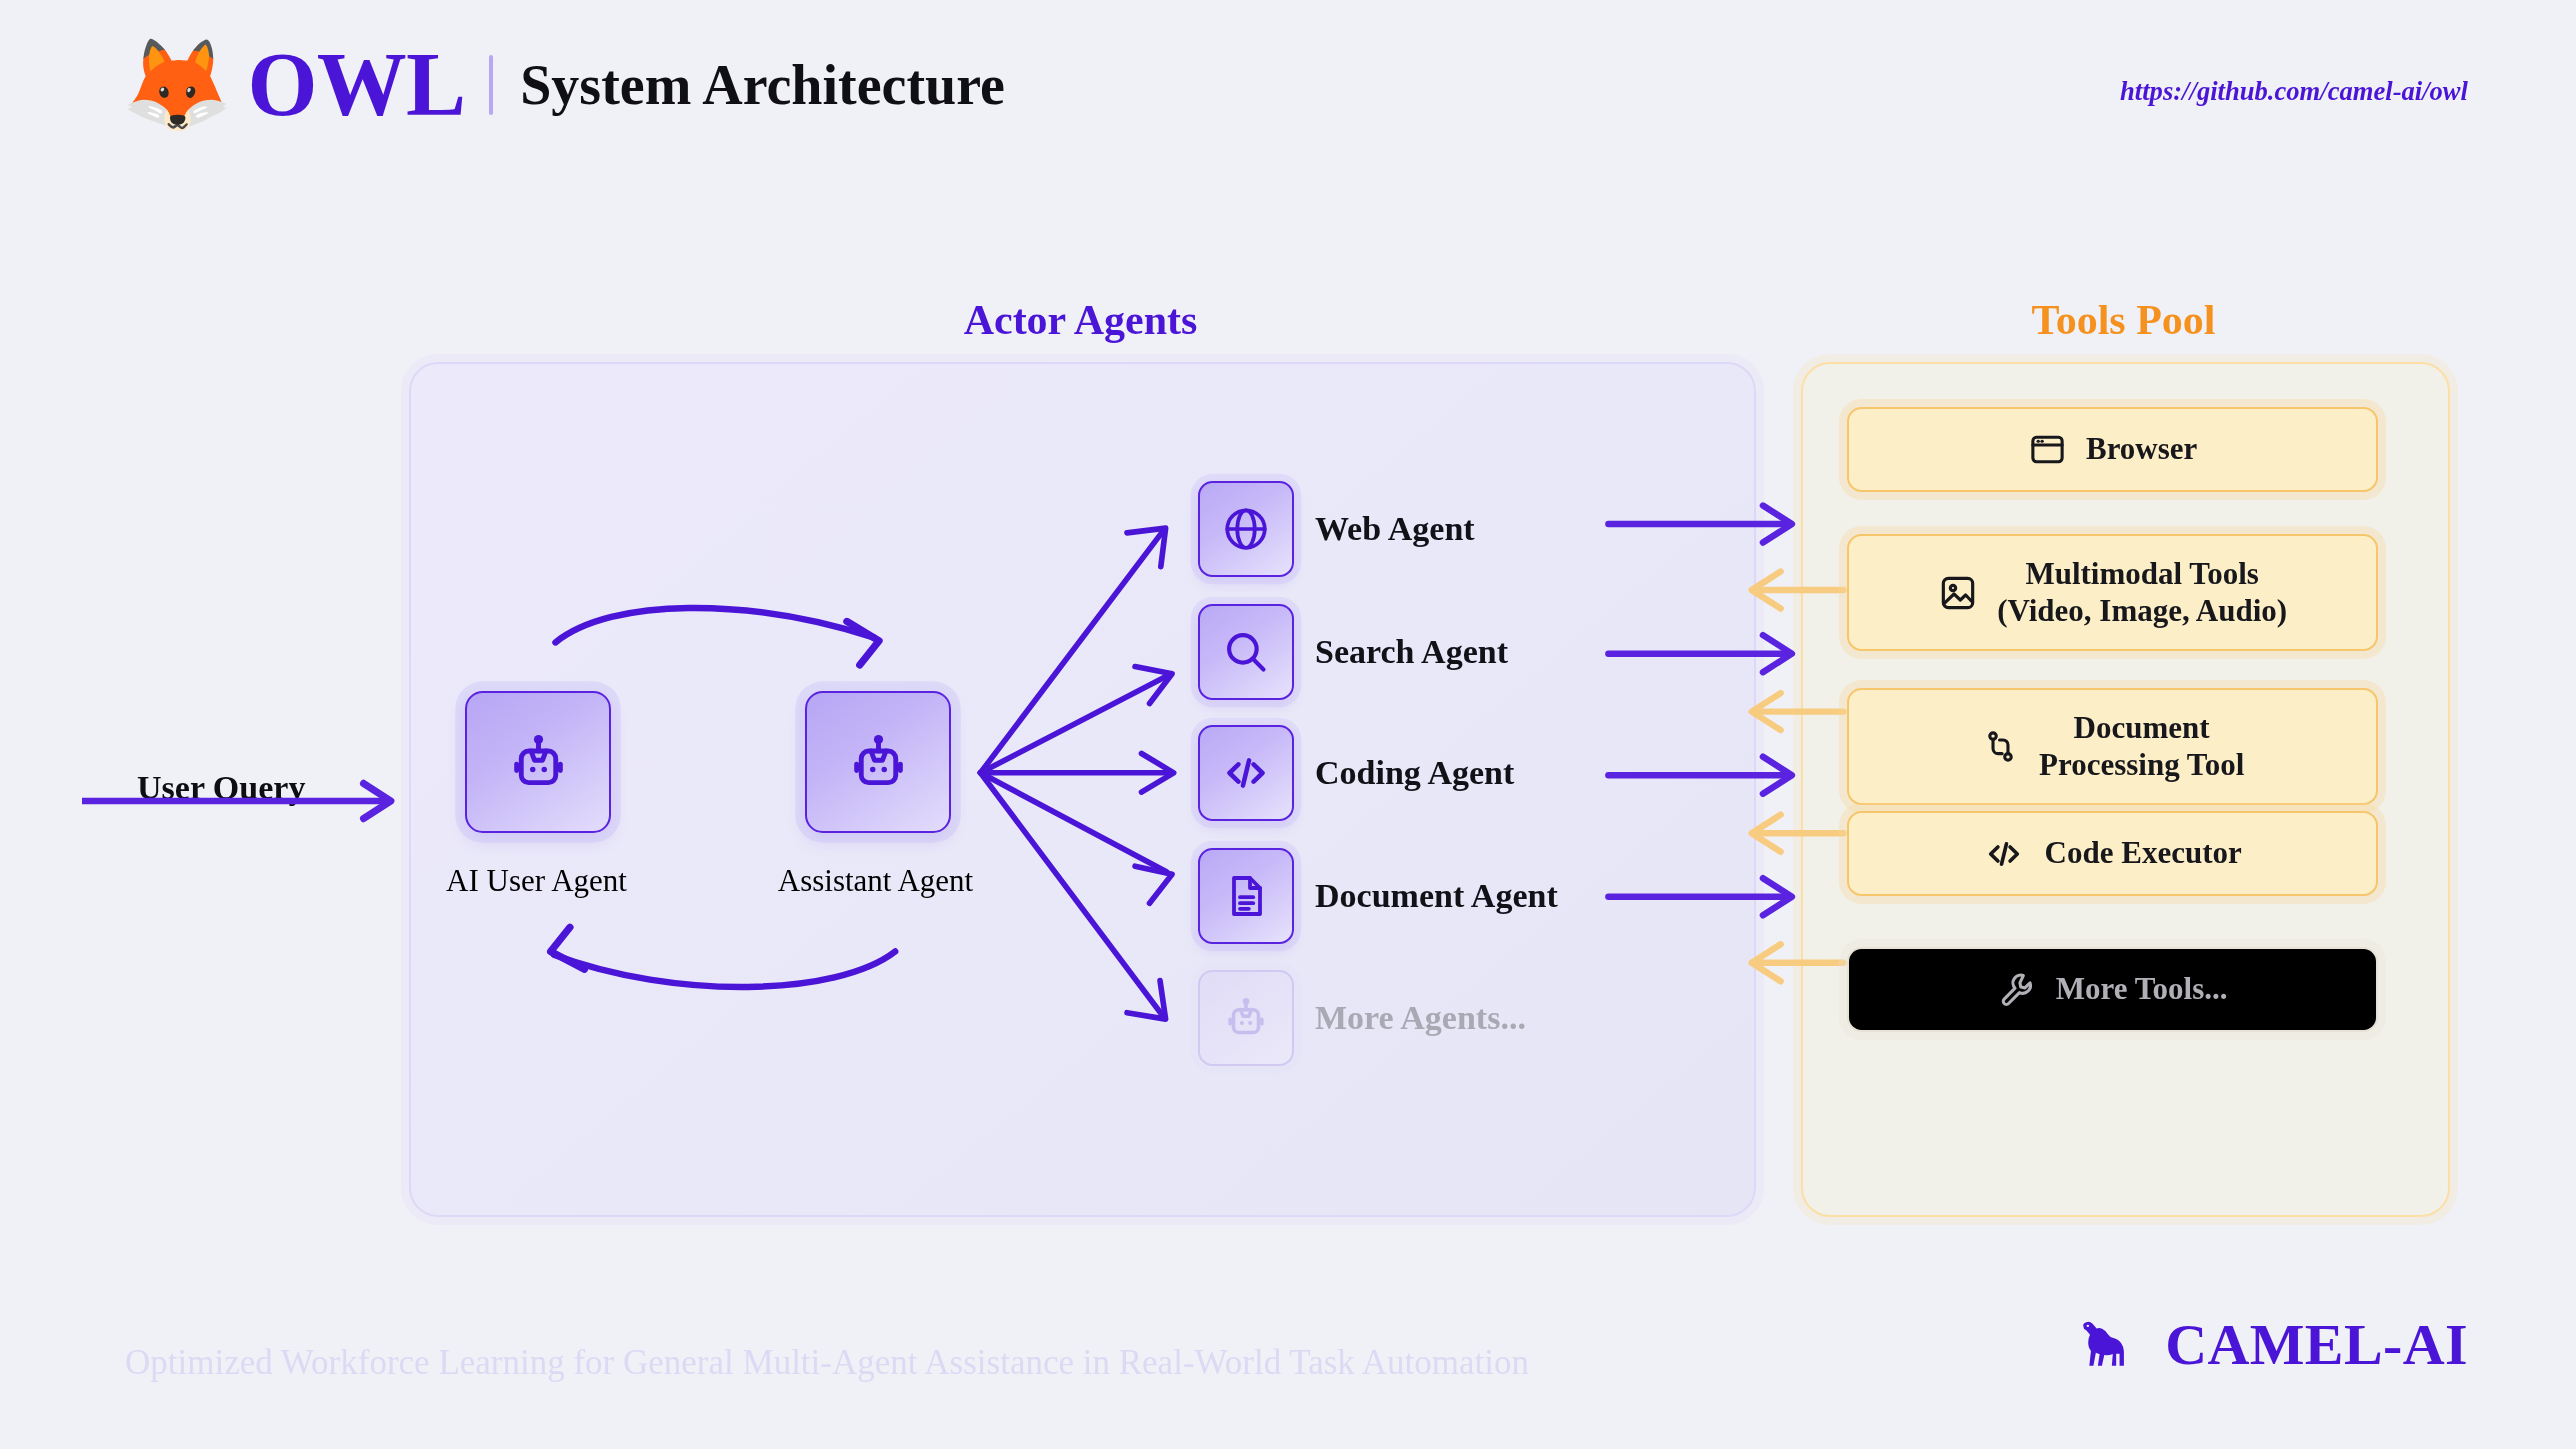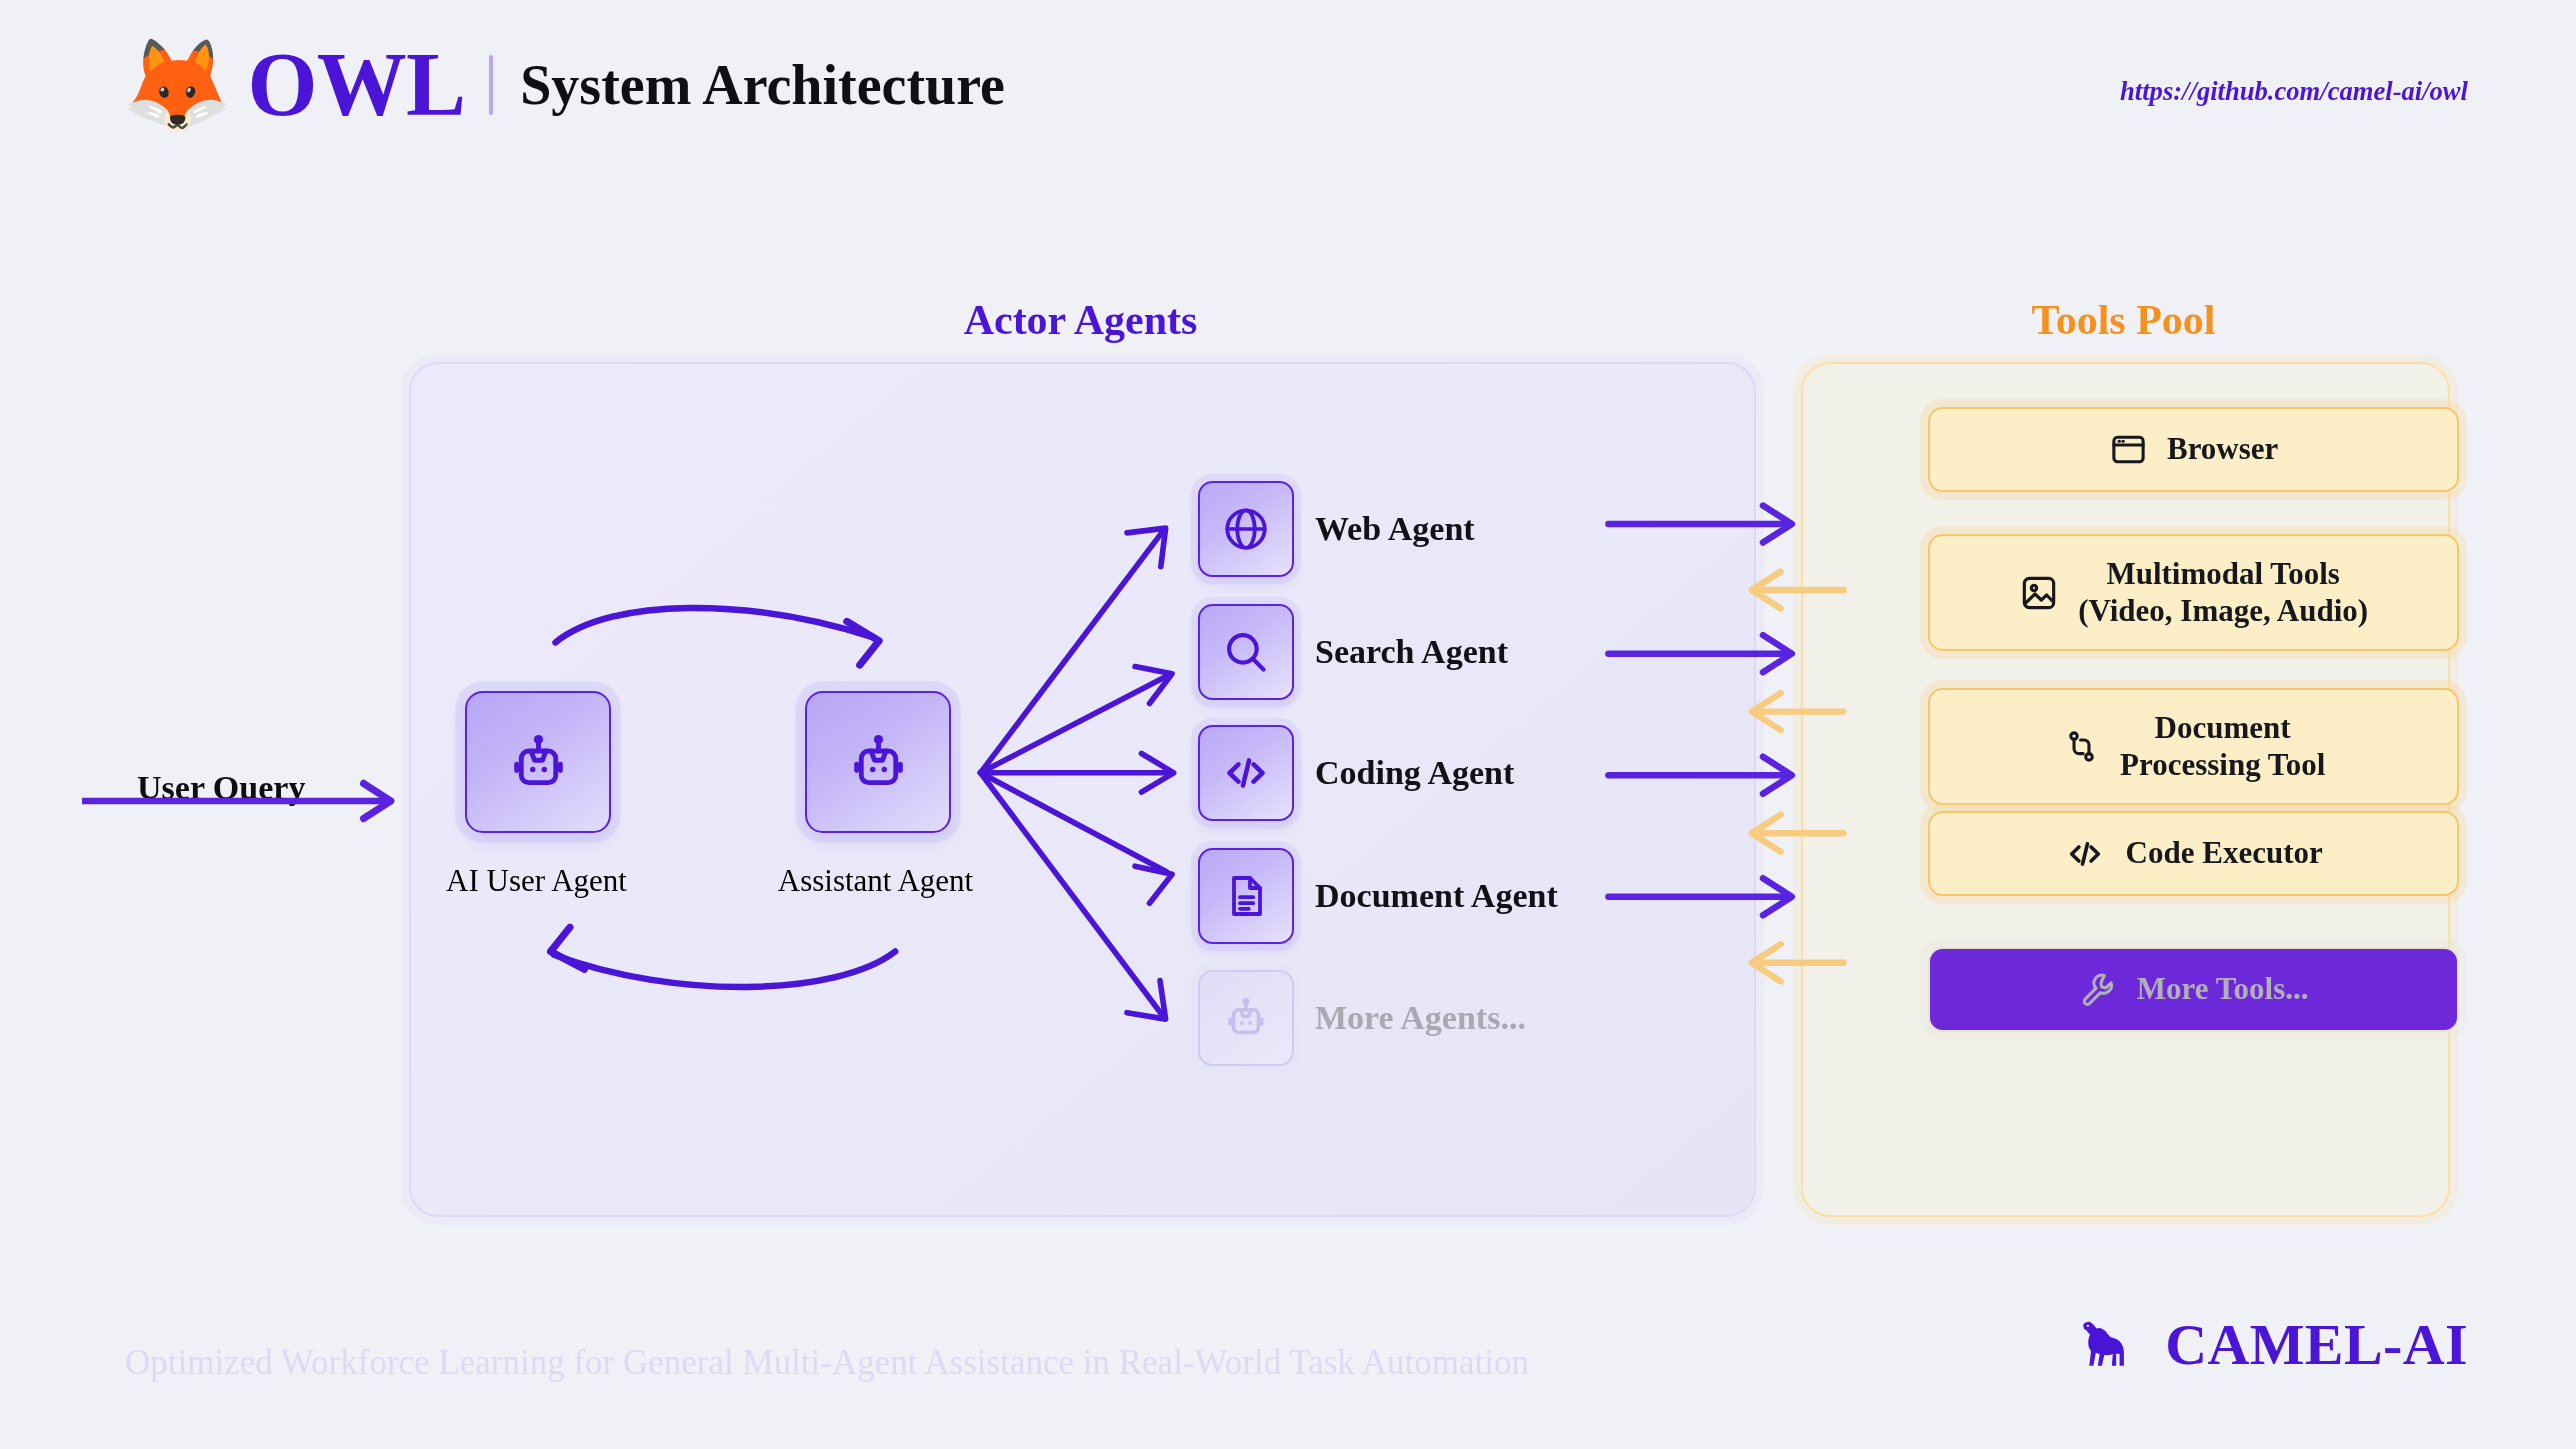--- a/index.html
+++ b/index.html
@@ -60,26 +60,26 @@
     border:2.4px solid #5a23e0;
     box-shadow:0 0 0 7.2px rgba(201,191,248,.32), 0 6.4px 13px rgba(90,35,224,.10);
     display:flex;align-items:center;justify-content:center;}
   .agent-label{font-size:34px;font-weight:700;color:#111118;white-space:nowrap;}
   .agent-row.muted .agent-icon{
     background:linear-gradient(145deg,#ddd6f7 0%,#e4dff9 45%,#eceafb 100%);
     border-color:#c3b7ee;box-shadow:0 0 0 7.2px rgba(223,218,248,.30);opacity:.62;}
   .agent-row.muted .agent-label{color:#a9a9b4;}
 
   
-  .tool-item{position:absolute;left:1928px;width:527px;border-radius:14.5px;
+  .tool-item{position:absolute;left:1847px;width:527px;border-radius:14.5px;
     background:#fcefc8;border:2.4px solid #f7c66b;
     box-shadow:0 0 0 8px rgba(250,216,150,.30);
     display:flex;align-items:center;justify-content:center;gap:19.3px;
     color:#18181c;font-weight:700;}
-  .tool-item.muted{background:#6d28d9;border-color:#e6e3d6;
+  .tool-item.muted{background:#000000;border-color:#e6e3d6;
     box-shadow:0 0 0 8px rgba(232,229,216,.30);color:#b0b0b6;}
   .tool-label{font-size:31px;line-height:1.18;text-align:center;}
 
   
   .footer-tag{position:absolute;left:125px;top:1343px;font-size:35px;color:#dcd9f4;white-space:nowrap;}
   .camel-logo{position:absolute;right:108px;top:1314px;display:flex;align-items:center;gap:23px;}
   .camel-word{font-size:58px;font-weight:700;color:#4a15d6;letter-spacing:0.4px;line-height:1;}
 
   svg{display:block;overflow:visible;}
   .ov{position:absolute;left:0;top:0;width:2576px;height:1449px;pointer-events:none;}

